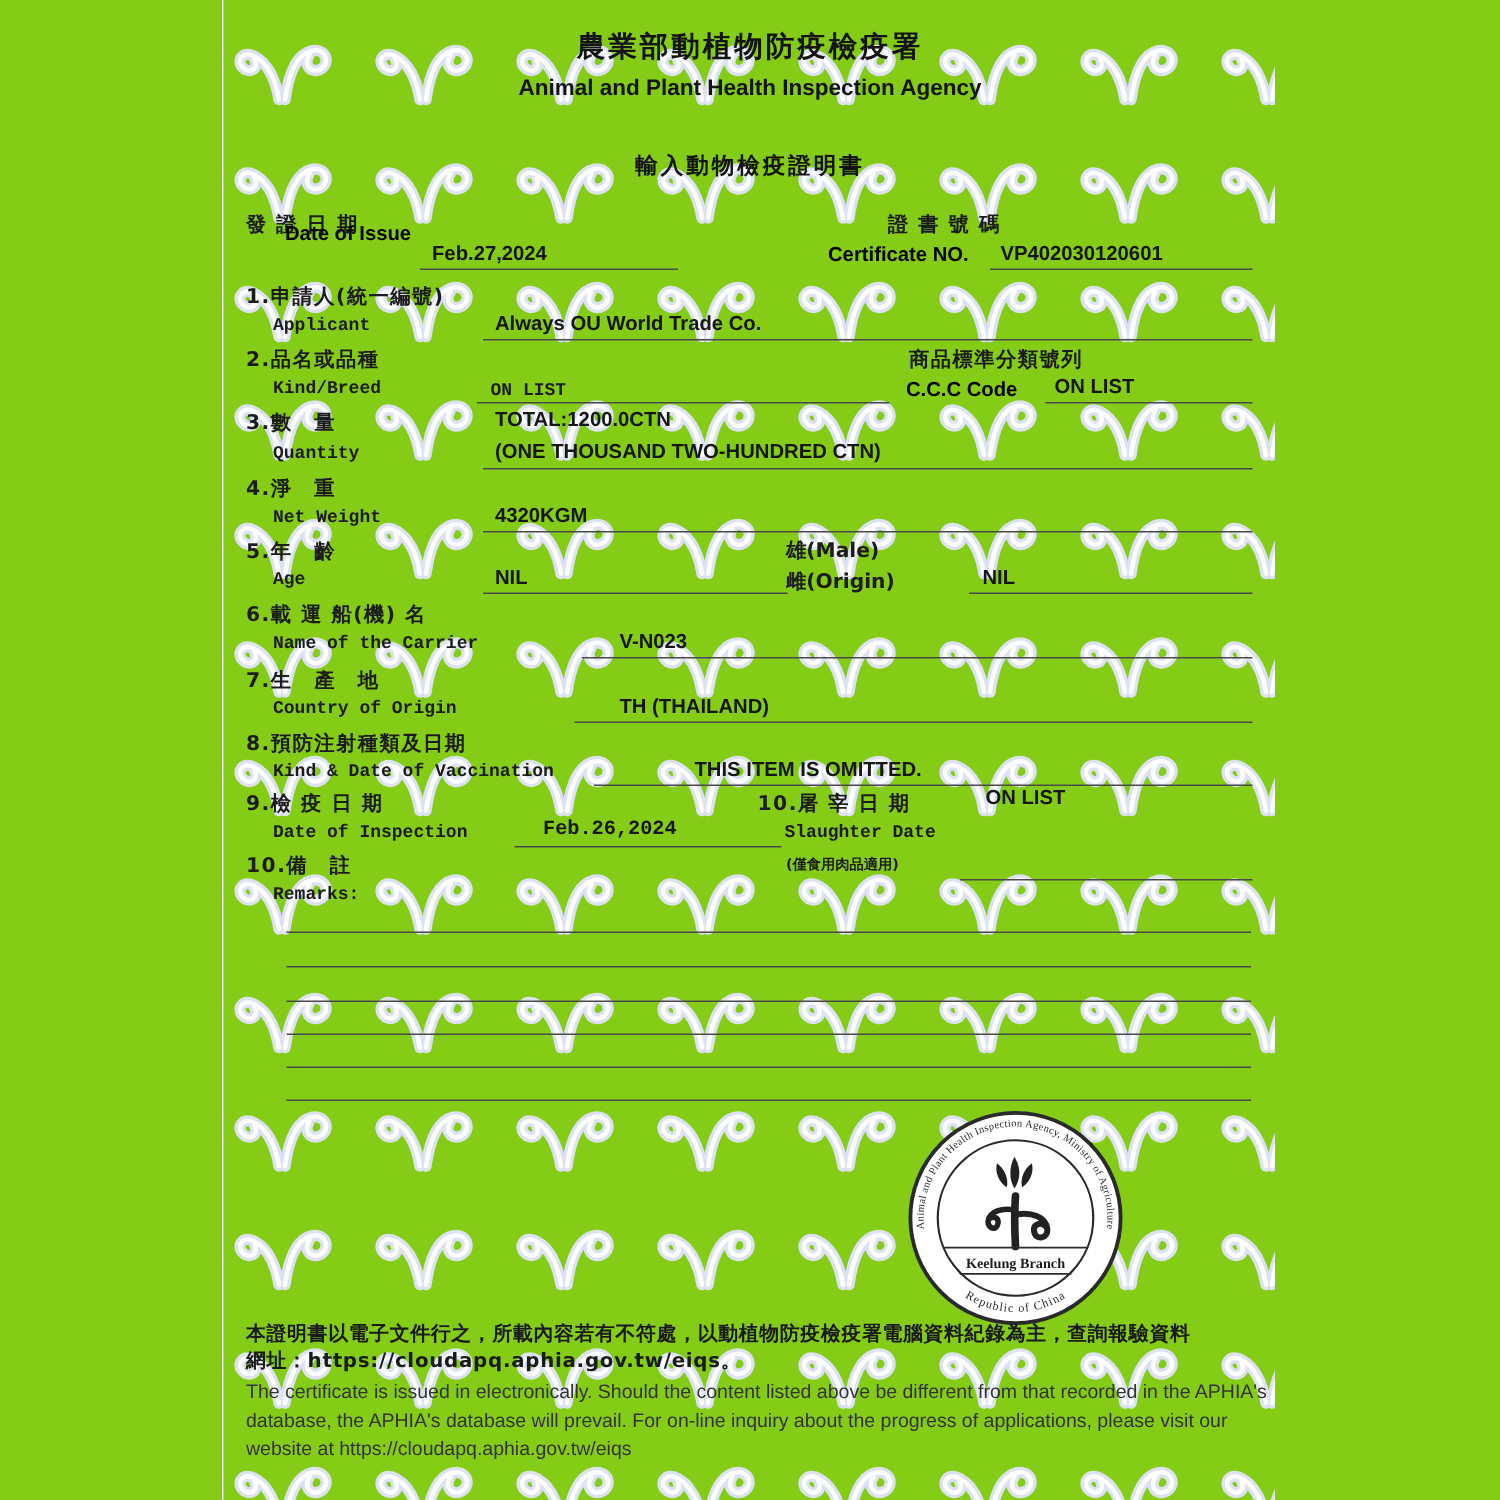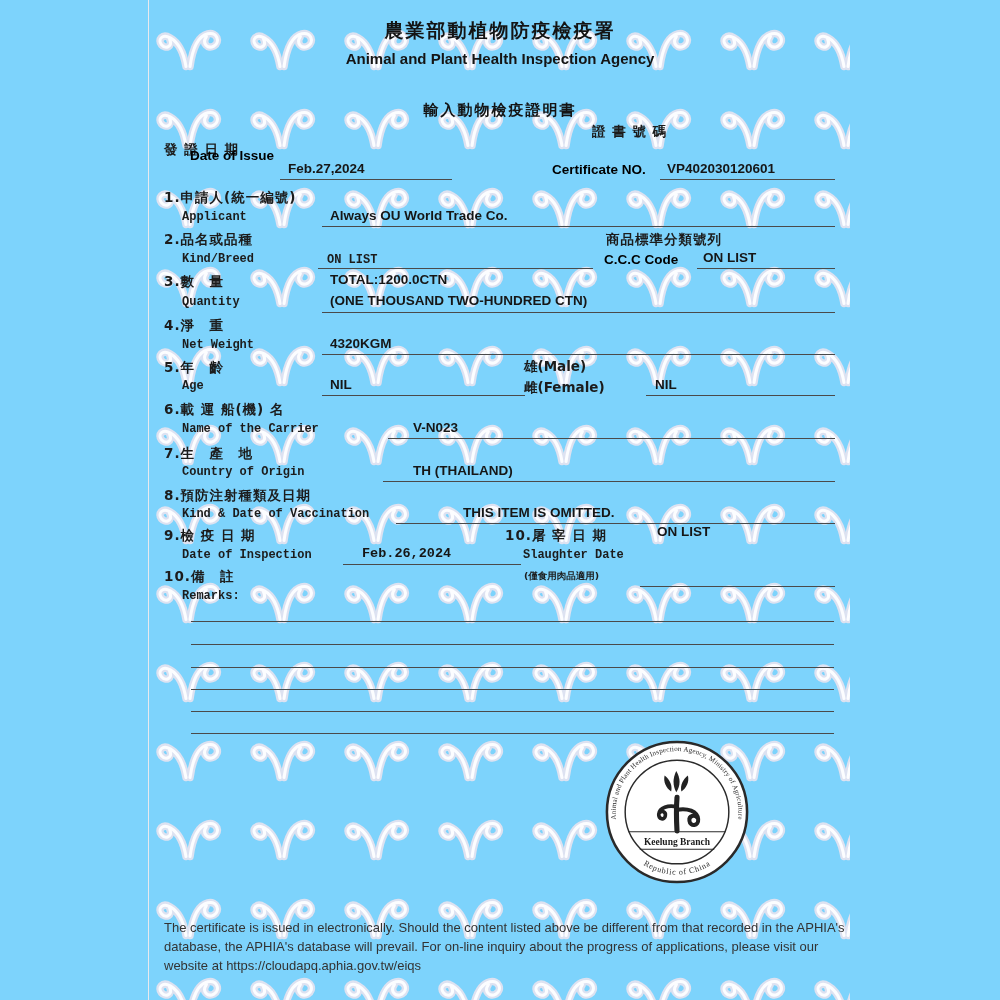--- a/index.html
+++ b/index.html
@@ -1,16 +1,16 @@
 <!DOCTYPE html>
 <html><head>
 <meta charset="utf-8">
 <style>
   html,body{margin:0;padding:0;background:#fff;}
-  #page{position:relative;width:1000px;height:1000px;background:#7dd3fc;overflow:hidden;
+  #page{position:relative;width:1000px;height:1000px;background:#84cc16;overflow:hidden;
         font-family:"Liberation Sans",sans-serif;}
   #watermark-layer{position:absolute;left:150px;top:0;width:700px;height:1000px;}
   .edge{position:absolute;left:148px;top:0;width:1px;height:1000px;background:#e9e9ee;}
   .content{position:absolute;left:0;top:0;width:1000px;height:1000px;}
   .abs{position:absolute;white-space:nowrap;}
   .zh{font-family:"DejaVu Sans",sans-serif;font-weight:700;color:#1c1c1c;font-size:13.5px;letter-spacing:1px;}
   .zhs{font-family:"DejaVu Sans",sans-serif;font-weight:700;color:#1c1c1c;font-size:9.5px;}
   .mono{font-family:"Liberation Mono",monospace;font-weight:700;color:#1c1c1c;font-size:12px;}
   .val{font-family:"Liberation Sans",sans-serif;font-weight:700;color:#161616;font-size:13.5px;}
   .hdr{position:absolute;left:150px;width:700px;text-align:center;color:#141414;}
@@ -147,21 +147,21 @@
   <div class="content">
 
     <div class="hdr zh" style="top:18px;font-size:19px;letter-spacing:2px;">農業部動植物防疫檢疫署</div>
     <div class="hdr" style="top:50px;font-size:15px;font-weight:700;">Animal and Plant Health Inspection Agency</div>
     <div class="hdr zh" style="top:101px;font-size:15px;letter-spacing:2px;">輸入動物檢疫證明書</div>
 
     <span class="abs zh" style="left:164px;top:141px;">發 證 日 期</span>
     <span class="abs" style="left:164px;top:148px;font-weight:700;font-size:13.5px;padding-left:26px;">Date of Issue</span>
     <span class="abs val" style="left:288px;top:161px;">Feb.27,2024</span>
     <div class="ul" style="left:280px;top:179px;width:172px;"></div>
-    <span class="abs zh" style="left:552px;top:123px;padding-left:40px;">證 書 號 碼</span>
+    <span class="abs zh" style="left:552px;top:141px;padding-left:40px;">證 書 號 碼</span>
     <span class="abs" style="left:552px;top:162px;font-weight:700;font-size:13.5px;">Certificate NO.</span>
     <span class="abs val" style="left:667px;top:161px;">VP402030120601</span>
     <div class="ul" style="left:660px;top:179px;width:175px;"></div>
 
     <span class="abs zh" style="left:164px;top:189px;">1.申請人(統一編號)</span>
     <span class="abs mono" style="left:182px;top:210px;">Applicant</span>
     <span class="abs val" style="left:330px;top:208px;">Always OU World Trade Co.</span>
     <div class="ul" style="left:322px;top:226px;width:513px;"></div>
 
     <span class="abs zh" style="left:164px;top:231px;">2.品名或品種</span>
@@ -182,21 +182,21 @@
     <span class="abs zh" style="left:164px;top:317px;">4.淨　重</span>
     <span class="abs mono" style="left:182px;top:338px;">Net Weight</span>
     <span class="abs val" style="left:330px;top:336px;">4320KGM</span>
     <div class="ul" style="left:322px;top:354px;width:513px;"></div>
 
     <span class="abs zh" style="left:164px;top:359px;">5.年　齡</span>
     <span class="abs zh" style="left:524px;top:358px;letter-spacing:0;">雄(Male)</span>
     <span class="abs mono" style="left:182px;top:379px;">Age</span>
     <span class="abs val" style="left:330px;top:377px;">NIL</span>
     <div class="ul" style="left:322px;top:395px;width:203px;"></div>
-    <span class="abs zh" style="left:524px;top:379px;letter-spacing:0;">雌(Female)</span>
+    <span class="abs zh" style="left:524px;top:379px;letter-spacing:0;">雌(Origin)</span>
     <span class="abs val" style="left:655px;top:377px;">NIL</span>
     <div class="ul" style="left:646px;top:395px;width:189px;"></div>
 
     <span class="abs zh" style="left:164px;top:401px;">6.載 運 船(機) 名</span>
     <span class="abs mono" style="left:182px;top:422px;">Name of the Carrier</span>
     <span class="abs val" style="left:413px;top:420px;">V-N023</span>
     <div class="ul" style="left:388px;top:438px;width:447px;"></div>
 
     <span class="abs zh" style="left:164px;top:445px;">7.生　產　地</span>
     <span class="abs mono" style="left:182px;top:465px;font-family:Liberation Mono, monospace;">Country of Origin</span>
@@ -253,16 +253,18 @@
             <path d="M83 50 C81 59 85 67 92 72 C94 64 90 55 83 50"></path>
             <path d="M115 50 C117 59 113 67 106 72 C104 64 108 55 115 50"></path>
           </g>
         </g>
         <line x1="34" y1="127" x2="166" y2="127" stroke="#2a2a2a" stroke-width="1.6"></line>
         <line x1="49" y1="151" x2="151" y2="151" stroke="#2a2a2a" stroke-width="1.6"></line>
         <text class="seal-branch" x="100" y="145.5" font-size="13" text-anchor="middle">Keelung Branch</text>
       </svg>
     </div>
 
+    <span class="abs footer-zh" style="left:164px;top:880px;">本證明書以電子文件行之，所載內容若有不符處，以動植物防疫檢疫署電腦資料紀錄為主，查詢報驗資料</span>
+    <span class="abs footer-zh" style="left:164px;top:898px;">網址：https://cloudapq.aphia.gov.tw/eiqs。</span>
     <div class="footer-en">The certificate is issued in electronically. Should the content listed above be different from that recorded in the APHIA's database, the APHIA's database will prevail. For on-line inquiry about the progress of applications, please visit our website at https://cloudapq.aphia.gov.tw/eiqs</div>
 
   </div>
 </div>
 
 </body></html>

